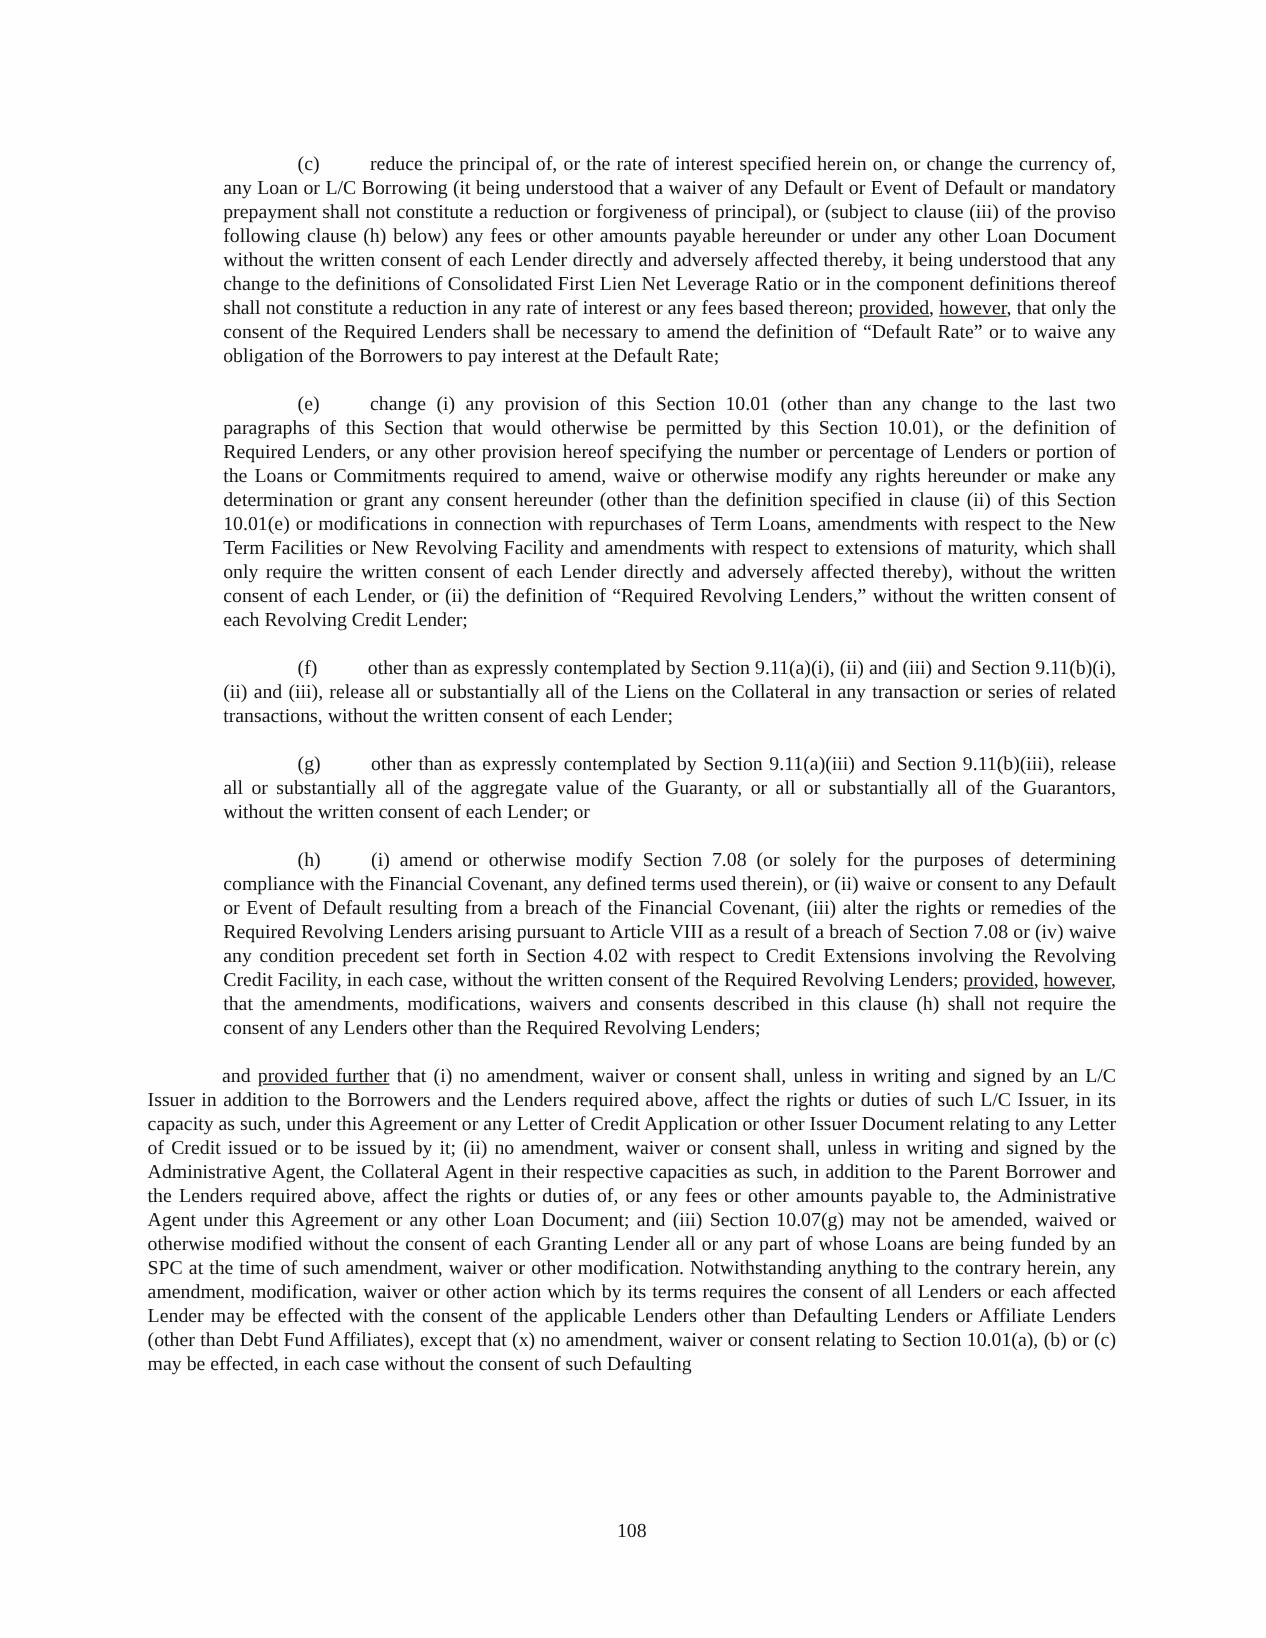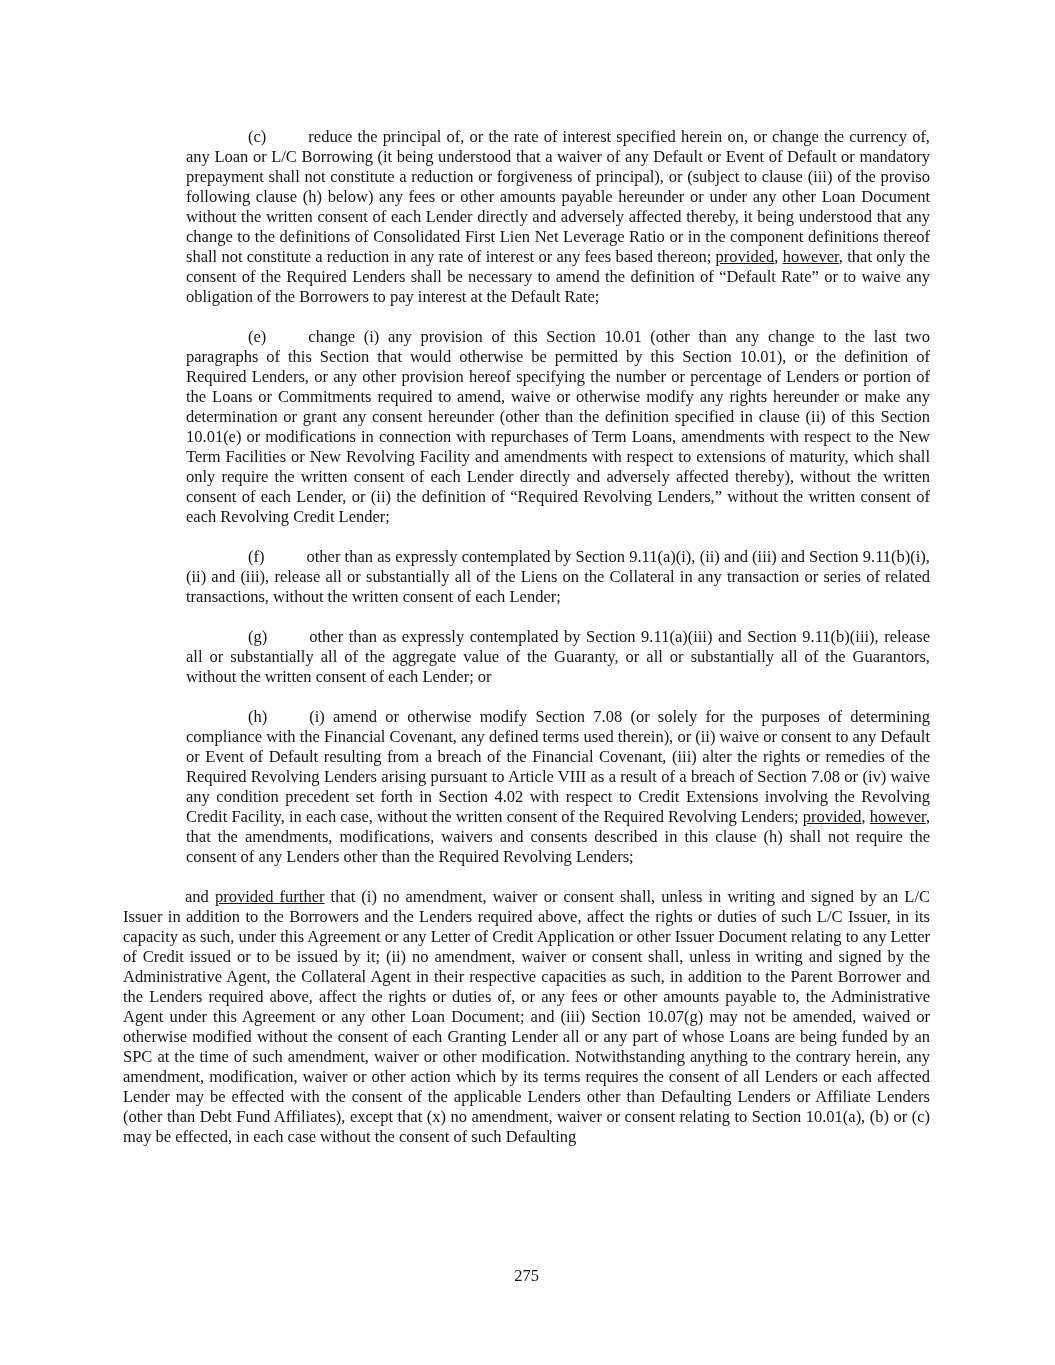--- a/index.html
+++ b/index.html
@@ -66,14 +66,14 @@
 
 <div class="page">
   <div class="content" id="doc-body">
       <p class="para sub"><span>(c)</span><span class="tab"></span><span>reduce the principal of, or the rate of interest specified herein on, or change the currency of, any Loan or L/C Borrowing (it being understood that a waiver of any Default or Event of Default or mandatory prepayment shall not constitute a reduction or forgiveness of principal), or (subject to clause (iii) of the proviso following clause (h) below) any fees or other amounts payable hereunder or under any other Loan Document without the written consent of each Lender directly and adversely affected thereby, it being understood that any change to the definitions of Consolidated First Lien Net Leverage Ratio or in the component definitions thereof shall not constitute a reduction in any rate of interest or any fees based thereon; </span><span class="u">provided</span><span>, </span><span class="u">however</span><span>, that only the consent of the Required Lenders shall be necessary to amend the definition of “Default Rate” or to waive any obligation of the Borrowers to pay interest at the Default Rate;</span></p>
       <p class="para sub"><span>(e)</span><span class="tab"></span><span>change (i) any provision of this Section 10.01 (other than any change to the last two paragraphs of this Section that would otherwise be permitted by this Section 10.01), or the definition of Required Lenders, or any other provision hereof specifying the number or percentage of Lenders or portion of the Loans or Commitments required to amend, waive or otherwise modify any rights hereunder or make any determination or grant any consent hereunder (other than the definition specified in clause (ii) of this Section 10.01(e) or modifications in connection with repurchases of Term Loans, amendments with respect to the New Term Facilities or New Revolving Facility and amendments with respect to extensions of maturity, which shall only require the written consent of each Lender directly and adversely affected thereby), without the written consent of each Lender, or (ii) the definition of “Required Revolving Lenders,” without the written consent of each Revolving Credit Lender;</span></p>
       <p class="para sub"><span>(f)</span><span class="tab"></span><span>other than as expressly contemplated by Section 9.11(a)(i), (ii) and (iii) and Section 9.11(b)(i), (ii) and (iii), release all or substantially all of the Liens on the Collateral in any transaction or series of related transactions, without the written consent of each Lender;</span></p>
       <p class="para sub"><span>(g)</span><span class="tab"></span><span>other than as expressly contemplated by Section 9.11(a)(iii) and Section 9.11(b)(iii), release all or substantially all of the aggregate value of the Guaranty, or all or substantially all of the Guarantors, without the written consent of each Lender; or</span></p>
       <p class="para sub"><span>(h)</span><span class="tab"></span><span>(i) amend or otherwise modify Section 7.08 (or solely for the purposes of determining compliance with the Financial Covenant, any defined terms used therein), or (ii) waive or consent to any Default or Event of Default resulting from a breach of the Financial Covenant, (iii) alter the rights or remedies of the Required Revolving Lenders arising pursuant to Article VIII as a result of a breach of Section 7.08 or (iv) waive any condition precedent set forth in Section 4.02 with respect to Credit Extensions involving the Revolving Credit Facility, in each case, without the written consent of the Required Revolving Lenders; </span><span class="u">provided</span><span>, </span><span class="u">however</span><span>, that the amendments, modifications, waivers and consents described in this clause (h) shall not require the consent of any Lenders other than the Required Revolving Lenders;</span></p>
       <p class="para flush"><span>and </span><span class="u">provided further</span><span> that (i) no amendment, waiver or consent shall, unless in writing and signed by an L/C Issuer in addition to the Borrowers and the Lenders required above, affect the rights or duties of such L/C Issuer, in its capacity as such, under this Agreement or any Letter of Credit Application or other Issuer Document relating to any Letter of Credit issued or to be issued by it; (ii) no amendment, waiver or consent shall, unless in writing and signed by the Administrative Agent, the Collateral Agent in their respective capacities as such, in addition to the Parent Borrower and the Lenders required above, affect the rights or duties of, or any fees or other amounts payable to, the Administrative Agent under this Agreement or any other Loan Document; and (iii) Section 10.07(g) may not be amended, waived or otherwise modified without the consent of each Granting Lender all or any part of whose Loans are being funded by an SPC at the time of such amendment, waiver or other modification.  Notwithstanding anything to the contrary herein, any amendment, modification, waiver or other action which by its terms requires the consent of all Lenders or each affected Lender may be effected with the consent of the applicable Lenders other than Defaulting Lenders or Affiliate Lenders (other than Debt Fund Affiliates), except that (x) no amendment, waiver or consent relating to Section 10.01(a), (b) or (c) may be effected, in each case without the consent of such Defaulting</span></p>
     </div>
-  <div class="page-number">275</div>
+  <div class="page-number">108</div>
 </div>
 
 </body></html>

